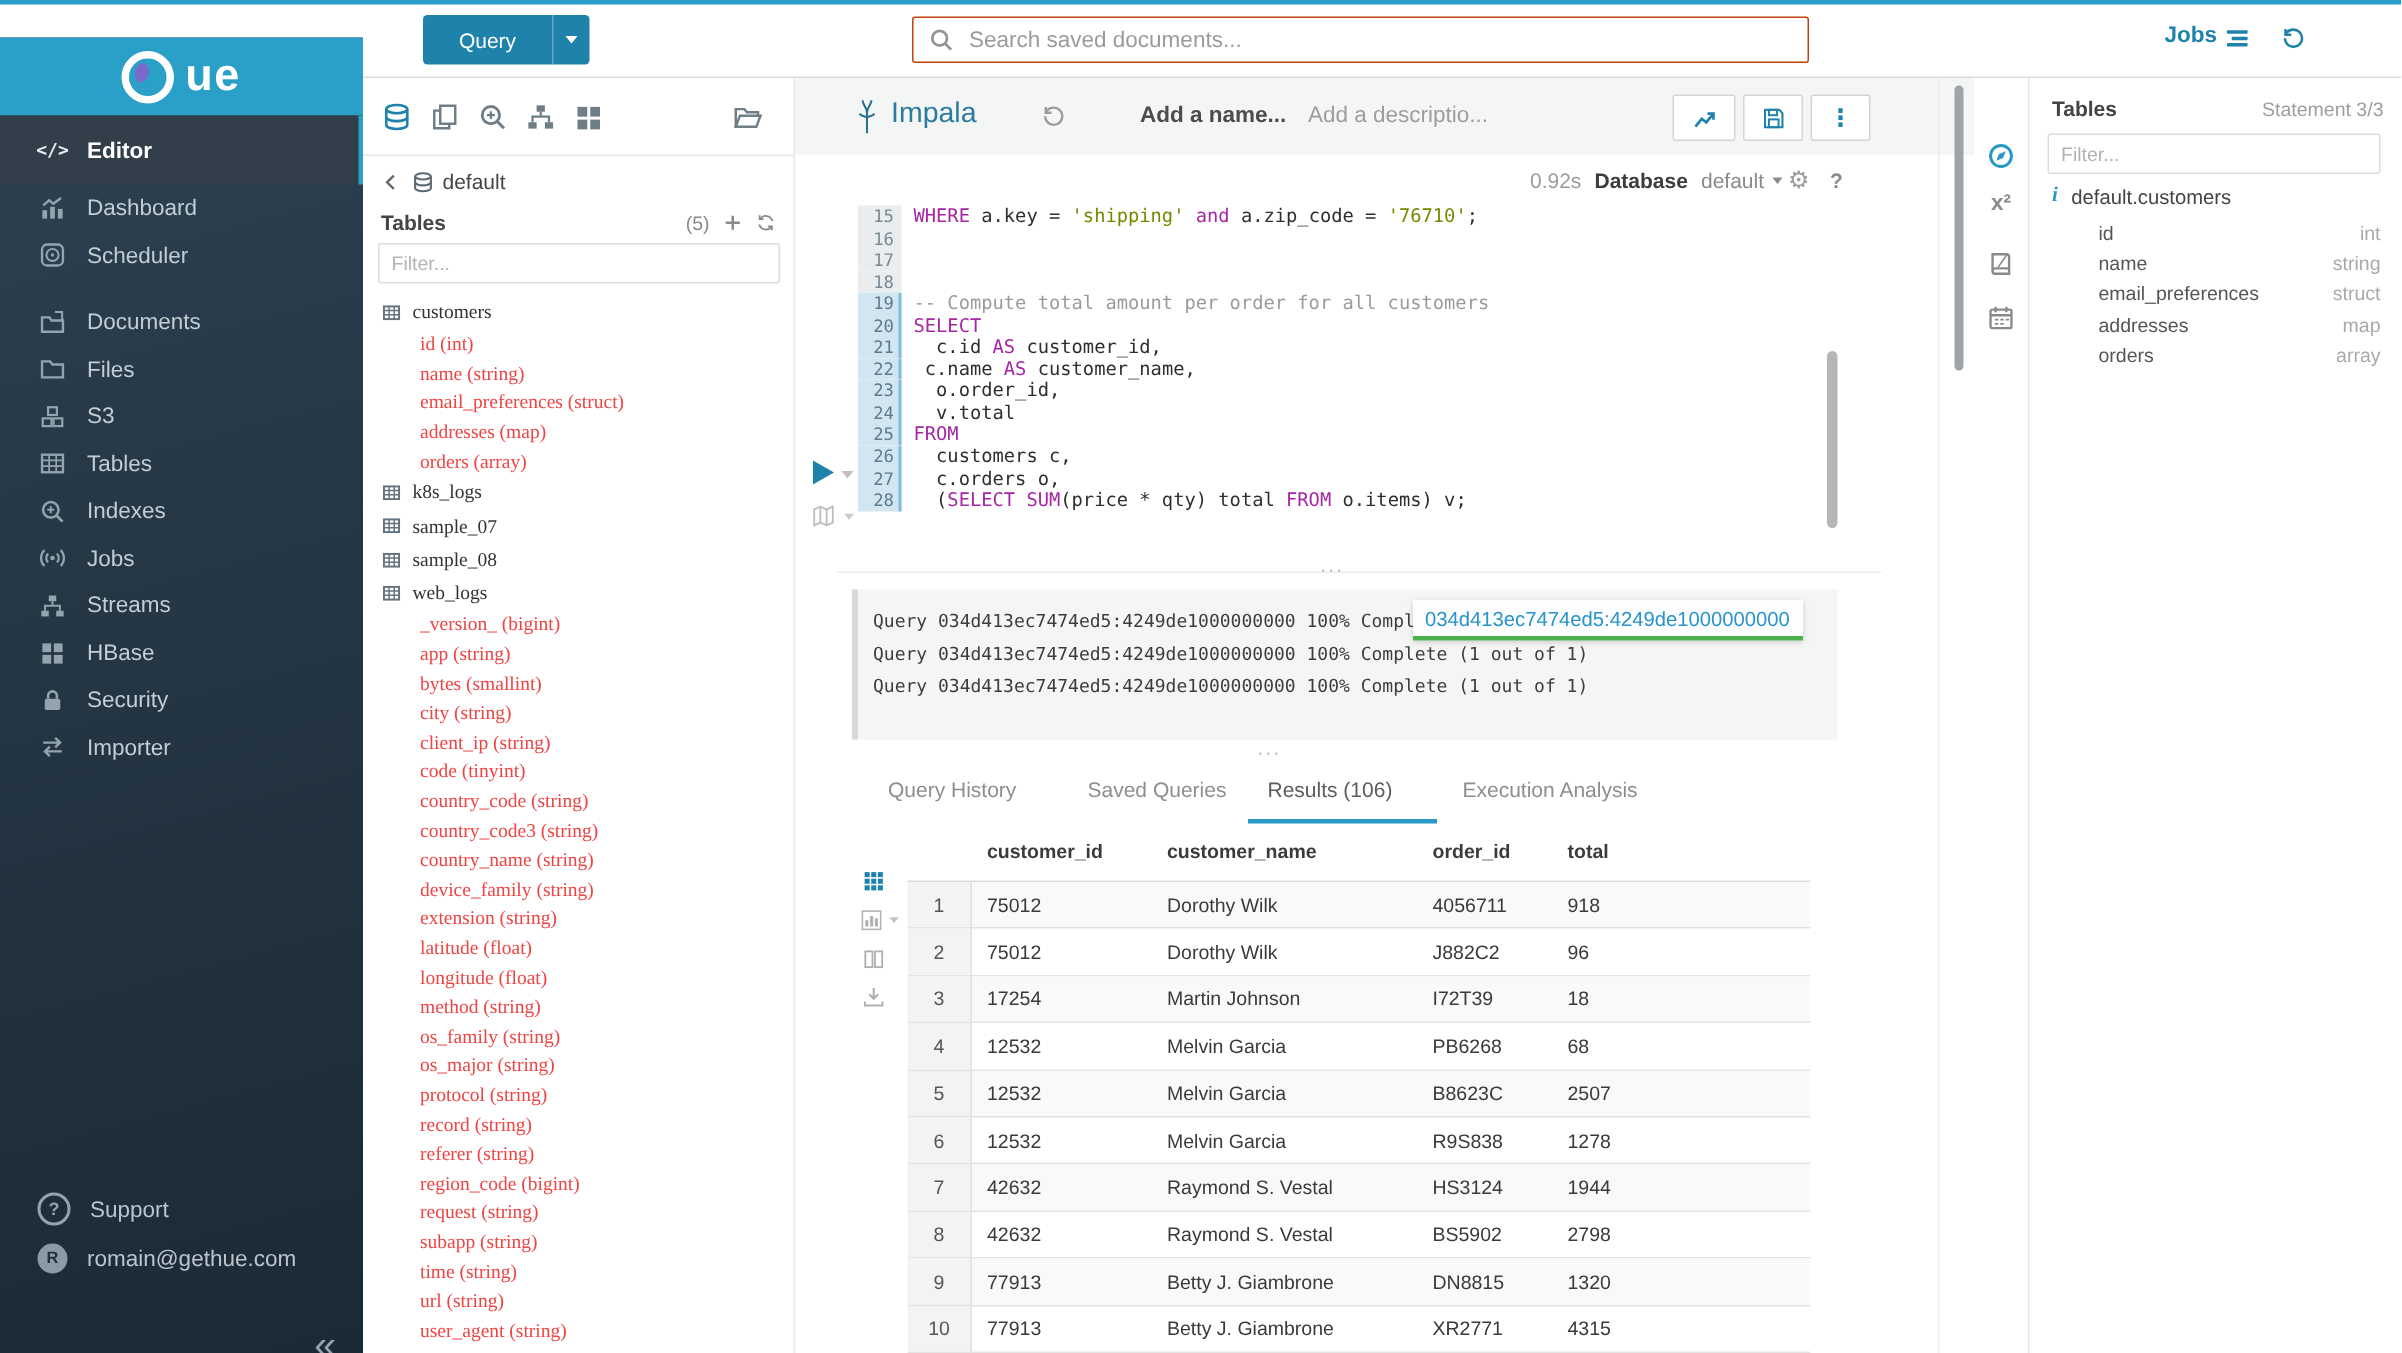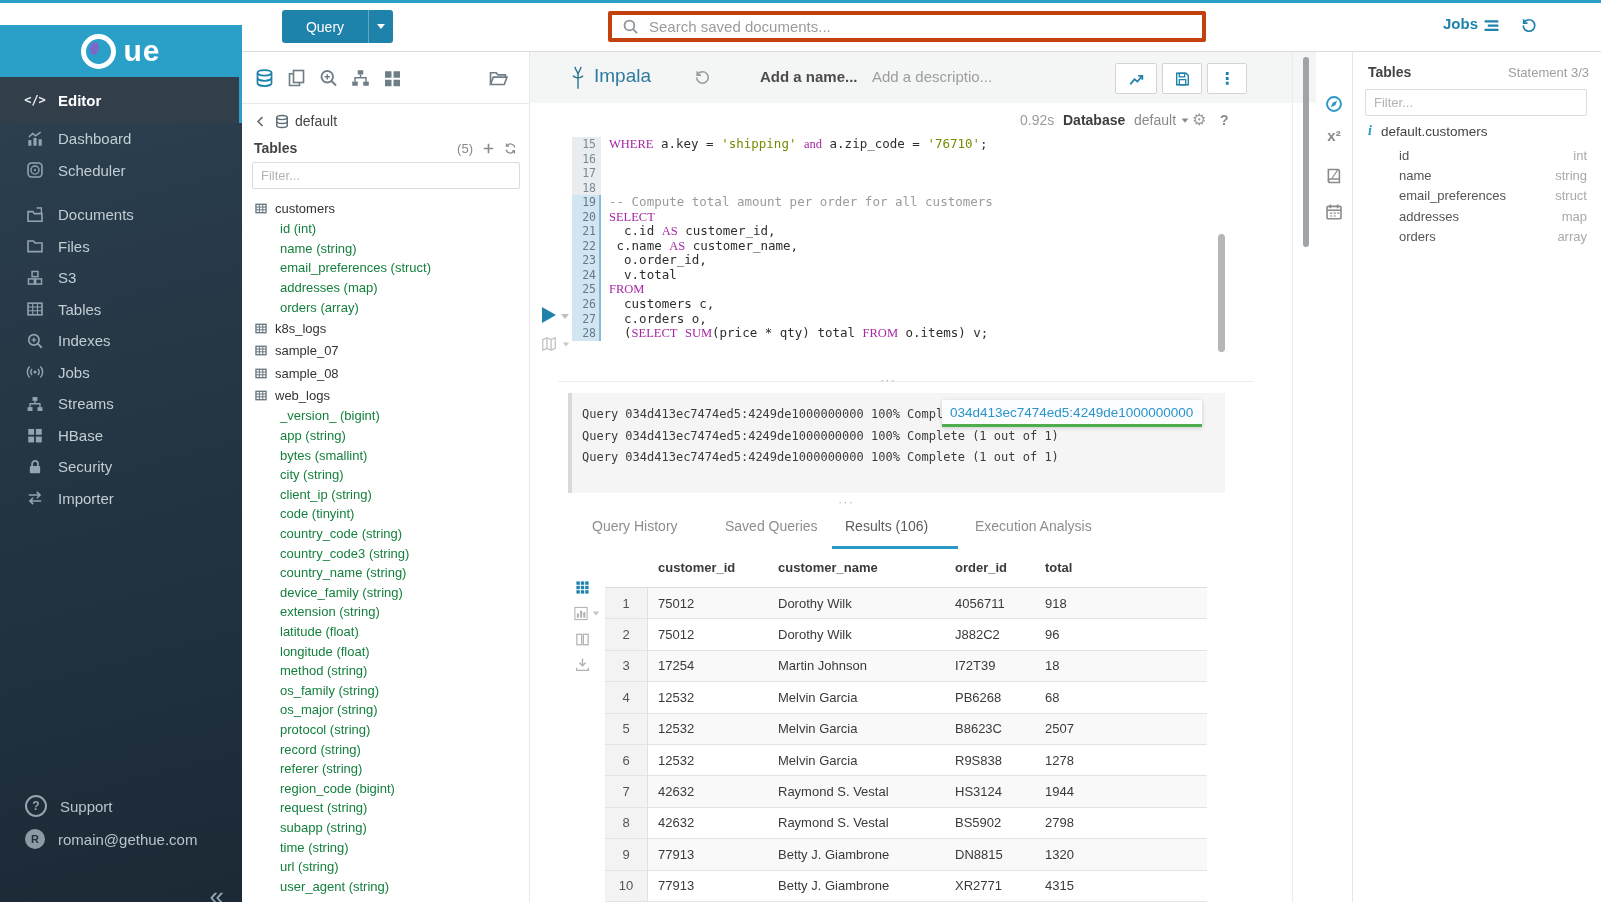--- a/index.html
+++ b/index.html
@@ -38,21 +38,21 @@
     font-weight:bold;display:flex;align-items:center;justify-content:center;margin-right:13px;}
   #collapse{position:absolute;right:18px;bottom:18px;color:#93a4af;font-size:26px;line-height:1;cursor:pointer;}
 
   
   #topbar{left:242px;top:0;width:1359px;height:52px;background:#fff;border-bottom:1px solid #dcdcdc;box-sizing:border-box;}
   #query-btn{position:absolute;left:40px;top:10px;height:33px;display:flex;background:#1f82ab;border-radius:3px;
     color:#fff;cursor:pointer;overflow:hidden;}
   #query-btn .q-main{width:86px;display:flex;align-items:center;justify-content:center;font-size:14px;}
   #query-btn .q-caret{width:24px;display:flex;align-items:center;justify-content:center;border-left:1px solid rgba(255,255,255,.3);}
   .caret-down{width:0;height:0;border-left:4.5px solid transparent;border-right:4.5px solid transparent;border-top:5.5px solid currentColor;}
-  #search-box{position:absolute;left:366px;top:11px;width:598px;height:31px;border:4px solid #c2410c;border-radius:2px;
+  #search-box{position:absolute;left:366px;top:11px;width:598px;height:31px;border:1px solid #c2410c;border-radius:2px;
     display:flex;align-items:center;padding-left:10px;box-sizing:border-box;}
   #search-box .ic{width:17px;height:17px;color:#8f9599;margin-right:8px;flex:none;}
   #search-box input{border:none;outline:none;flex:1;font-size:15px;color:#444;font-family:inherit;background:transparent;}
   #search-box input::placeholder{color:#9b9b9b;}
   #jobs-link{position:absolute;left:1201px;top:15px;color:#1f82ab;font-size:15px;font-weight:bold;cursor:pointer;}
   #jobs-bars{position:absolute;left:1240px;top:17px;width:19px;height:17px;color:#1f82ab;cursor:pointer;}
   #top-history{position:absolute;left:1278px;top:17px;width:18px;height:17px;color:#1f82ab;cursor:pointer;}
 
   
   #left-panel{left:242px;top:52px;width:288px;height:850px;background:#fff;border-right:1px solid #e8e8e8;box-sizing:border-box;}
@@ -64,24 +64,24 @@
   #lp-back .ic{width:13px;height:13px;color:#666;margin-right:7px;}
   #lp-back .dbic{width:16px;height:15px;color:#5c6a74;margin-right:5px;}
   #lp-tables-row{position:absolute;left:12px;right:12px;top:88px;display:flex;align-items:center;}
   #lp-tables-row .t-title{font-weight:bold;font-size:14px;color:#444;}
   #lp-tables-row .t-right{margin-left:auto;display:flex;align-items:center;gap:9px;color:#8a8a8a;font-size:13px;}
   #lp-tables-row .ic{width:13px;height:13px;color:#8a8a8a;cursor:pointer;}
   .filter-input{border:1px solid #dcdcdc;border-radius:2px;font-size:13px;color:#444;padding:0 8px;
     font-family:inherit;outline:none;box-sizing:border-box;}
   .filter-input::placeholder{color:#b3b3b3;}
   #lp-filter{position:absolute;left:10px;top:110px;width:268px;height:27px;}
-  #table-list{position:absolute;left:12px;right:0;top:145px;bottom:0;overflow:hidden;font-size:13px;}
+  #table-list{position:absolute;left:12px;right:0;top:145px;bottom:0;overflow:hidden;font-size:13px;font-family:Liberation Serif, serif;}
   .tbl-row{height:22.3px;display:flex;align-items:center;color:#333;cursor:pointer;}
   .tbl-row .ic{width:14px;height:13px;color:#64737d;margin-right:7px;flex:none;}
-  .col-row{height:19.6px;line-height:19.6px;padding-left:26px;color:#15803d;cursor:pointer;white-space:nowrap;}
+  .col-row{height:19.6px;line-height:19.6px;padding-left:26px;color:#ef4444;cursor:pointer;white-space:nowrap;}
 
   
   #center{left:530px;top:52px;width:786px;height:850px;background:#fff;}
   #snip-header{position:absolute;left:0;top:0;right:0;height:51px;background:#f4f5f5;border-bottom:1px solid #e7e7e7;}
   #impala-ic{position:absolute;left:38px;top:13px;width:20px;height:25px;color:#27718f;}
   #engine-name{position:absolute;left:64px;top:13px;font-size:19px;color:#2d7ba0;cursor:pointer;}
   #snip-history{position:absolute;left:164px;top:17px;width:17px;height:17px;color:#9b9b9b;cursor:pointer;}
   #snip-name{position:absolute;left:230px;top:16px;font-size:15px;font-weight:bold;color:#4c4c4c;cursor:text;}
   #snip-desc{position:absolute;left:342px;top:16px;font-size:15px;color:#9d9d9d;cursor:text;}
   .hdr-btn{position:absolute;top:11px;height:31px;background:#fff;border:1px solid #d4d4d4;border-radius:2px;
@@ -97,21 +97,21 @@
   #db-value .caret-down{border-top-color:#8a8a8a;transform:scale(.85);}
   #ctx-gear{position:absolute;left:662px;top:7px;font-size:16px;color:#9b9b9b;cursor:pointer;}
   #ctx-help{position:absolute;left:690px;top:9px;font-size:14px;font-weight:bold;color:#8a8a8a;cursor:pointer;}
 
   
   #code-wrap{position:absolute;left:42px;top:85px;cursor:text;}
   .cl{display:flex;height:14.55px;line-height:14.55px;font-family:"DejaVu Sans Mono",monospace;font-size:12.5px;}
   .gut{width:24px;flex:none;text-align:right;padding-right:5px;background:#e9edf0;color:#7a8a94;font-size:11.5px;}
   .gut.hl{background:#d2e6f2;color:#5f7b8d;box-shadow:inset -2px 0 #85bcd9;}
   .ct{padding-left:8px;color:#2e2e2e;white-space:pre;}
-  .tk-kw{color:#a626a4;font-family:Liberation Serif, serif;}.tk-s{color:#718c00;}.tk-c{color:#9b9b9b;}
+  .tk-kw{color:#a626a4;}.tk-s{color:#718c00;}.tk-c{color:#9b9b9b;}
   #play-btn{position:absolute;left:12px;top:255px;width:0;height:0;cursor:pointer;
     border-left:14px solid #1f82ab;border-top:8.5px solid transparent;border-bottom:8.5px solid transparent;}
   #play-caret{position:absolute;left:31px;top:262px;color:#c0c0c0;}
   #explain-btn{position:absolute;left:10px;top:284px;display:flex;align-items:center;gap:4px;color:#bdbdbd;cursor:pointer;}
   #explain-btn .ic{width:18px;height:16px;}
   #code-scrollbar{position:absolute;left:688px;top:182px;width:7px;height:118px;background:#b6b6b6;border-radius:4px;cursor:grab;}
 
   
   #divider1{position:absolute;left:28px;right:62px;top:329px;border-top:1px solid #ececec;}
   .drag-handle{position:absolute;color:#b5b5b5;font-size:13px;letter-spacing:1px;line-height:1;cursor:row-resize;}

